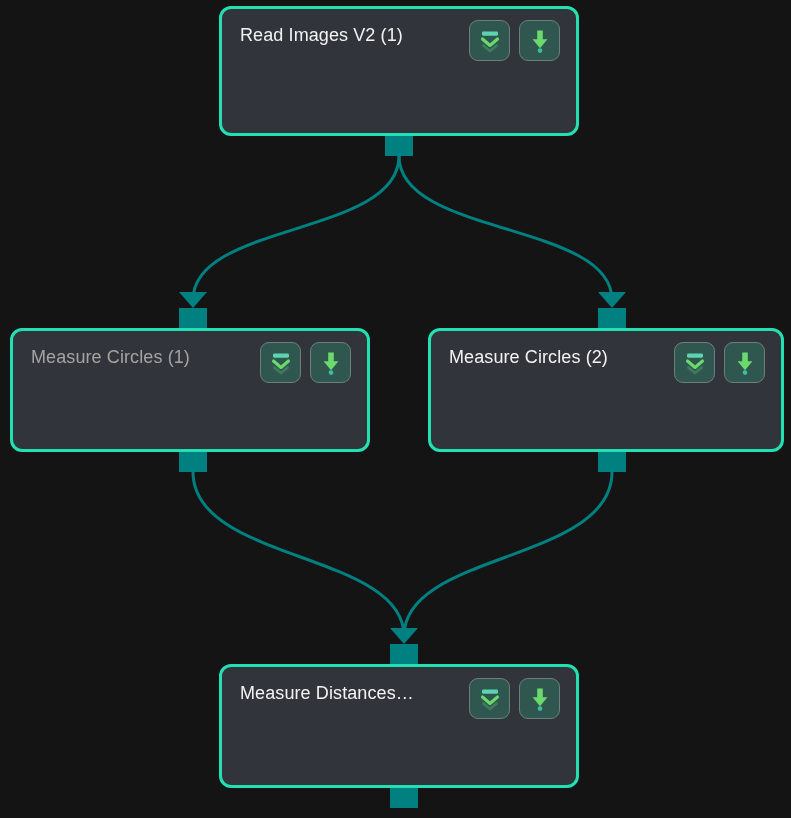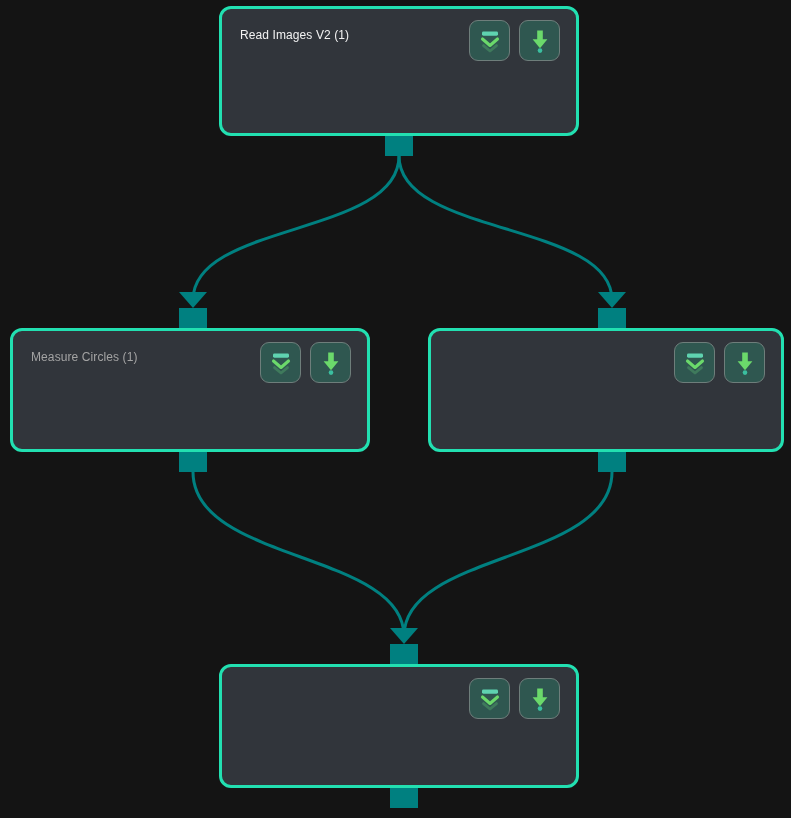--- a/index.html
+++ b/index.html
@@ -29,21 +29,21 @@
     background: #31353b;
     border: 3px solid #22e0b1;
     border-radius: 12px;
     z-index: 3;
   }
   .node-title {
     position: absolute;
     left: 18px;
     top: 14px;
     color: #f2f2f2;
-    font-size: 12px;
+    font-size: 18px;
     line-height: 24px;
     letter-spacing: 0.1px;
     white-space: nowrap;
     overflow: hidden;
   }
   .node-buttons {
     position: absolute;
     top: 11px;
     display: flex;
     gap: 9px;
@@ -154,38 +154,40 @@
           <button class="icon-btn" title="Download" style="background: rgb(47, 87, 80); border-color: rgb(110, 126, 123);">
             <svg width="26" height="26" viewBox="0 0 26 26">
               <rect x="10.2" y="2.5" width="5.6" height="10" fill="#6bd96b"></rect>
               <path d="M5.6 11.3 L20.4 11.3 L13 20.2 Z" fill="#6bd96b"></path>
               <circle cx="13" cy="22.6" r="2.3" fill="#3bbfa0"></circle>
             </svg>
           </button>
         </div>
       </div>
       <div class="node" style="left: 428px; top: 328px; width: 356px; height: 124px; background: rgb(49, 53, 59); border-color: rgb(34, 224, 177);">
+        <div class="node-title" style="color: rgb(242, 242, 242);">Measure Circles (2)</div>
         <div class="node-buttons" style="right: 16px;">
           <button class="icon-btn" title="Collapse" style="background: rgb(47, 87, 80); border-color: rgb(110, 126, 123);">
             <svg width="26" height="26" viewBox="0 0 26 26">
               <rect x="5" y="3.5" width="16" height="4.2" rx="1.4" fill="#5fd3b0"></rect>
               <path d="M5.5 11 L13 17.5 L20.5 11" fill="none" stroke="#6bd96b" stroke-width="3.1" stroke-linecap="round" stroke-linejoin="round"></path>
               <path d="M6.5 17.6 L13 23 L19.5 17.6" fill="none" stroke="#3f7a5c" stroke-width="2.8" stroke-linecap="round" stroke-linejoin="round"></path>
             </svg>
           </button>
           <button class="icon-btn" title="Download" style="background: rgb(47, 87, 80); border-color: rgb(110, 126, 123);">
             <svg width="26" height="26" viewBox="0 0 26 26">
               <rect x="10.2" y="2.5" width="5.6" height="10" fill="#6bd96b"></rect>
               <path d="M5.6 11.3 L20.4 11.3 L13 20.2 Z" fill="#6bd96b"></path>
               <circle cx="13" cy="22.6" r="2.3" fill="#3bbfa0"></circle>
             </svg>
           </button>
         </div>
       </div>
       <div class="node" style="left: 219px; top: 664px; width: 360px; height: 124px; background: rgb(49, 53, 59); border-color: rgb(34, 224, 177);">
+        <div class="node-title" style="color: rgb(242, 242, 242);">Measure Distances…</div>
         <div class="node-buttons" style="right: 16px;">
           <button class="icon-btn" title="Collapse" style="background: rgb(47, 87, 80); border-color: rgb(110, 126, 123);">
             <svg width="26" height="26" viewBox="0 0 26 26">
               <rect x="5" y="3.5" width="16" height="4.2" rx="1.4" fill="#5fd3b0"></rect>
               <path d="M5.5 11 L13 17.5 L20.5 11" fill="none" stroke="#6bd96b" stroke-width="3.1" stroke-linecap="round" stroke-linejoin="round"></path>
               <path d="M6.5 17.6 L13 23 L19.5 17.6" fill="none" stroke="#3f7a5c" stroke-width="2.8" stroke-linecap="round" stroke-linejoin="round"></path>
             </svg>
           </button>
           <button class="icon-btn" title="Download" style="background: rgb(47, 87, 80); border-color: rgb(110, 126, 123);">
             <svg width="26" height="26" viewBox="0 0 26 26">

